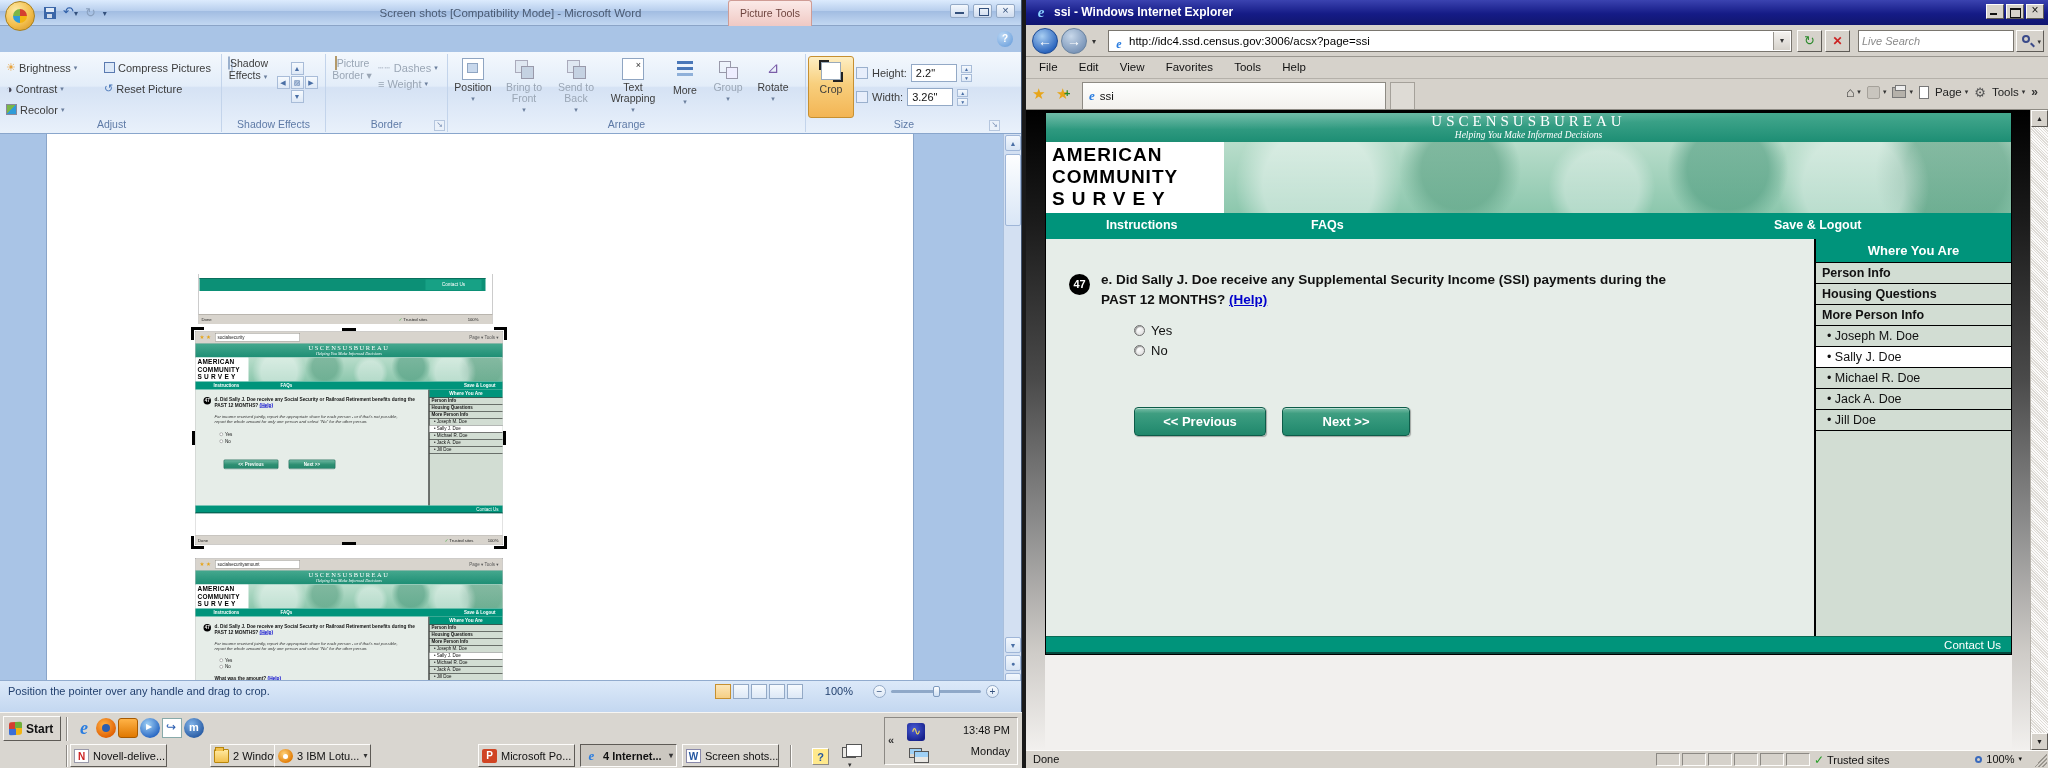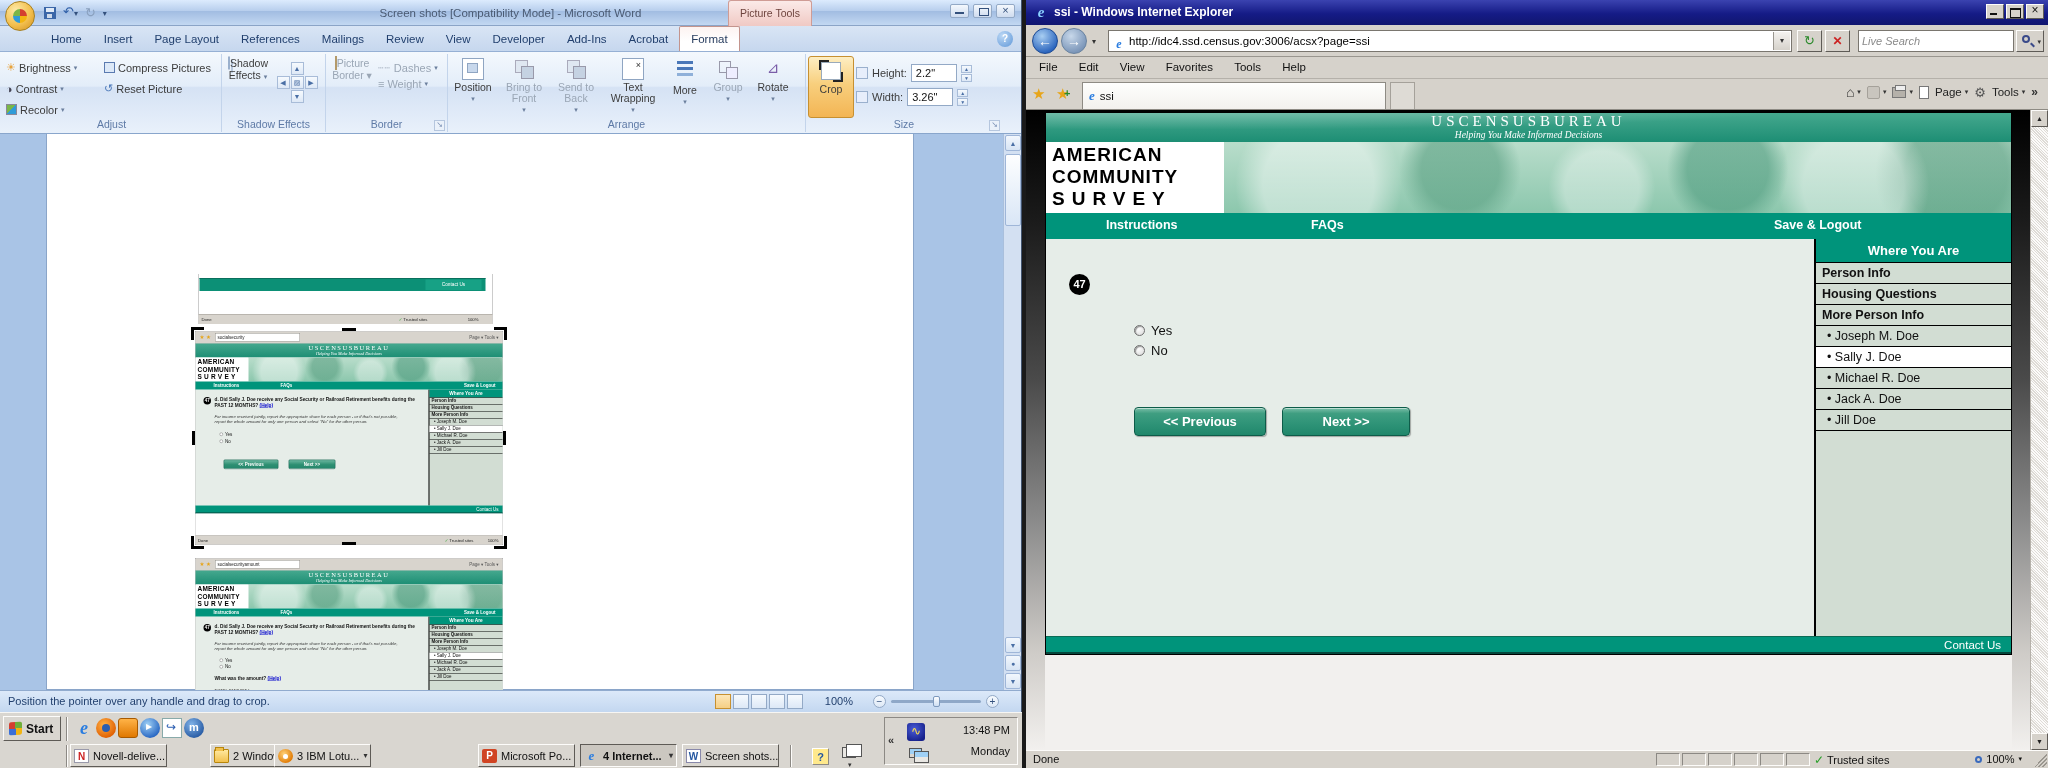--- a/index.html
+++ b/index.html
@@ -105,21 +105,21 @@
   font-size:5px;line-height:6px;text-align:center;color:#4a6fa5;}
 
 .w-doc{position:absolute;left:0;top:134px;right:0;bottom:22px;background:#a9c4e6;}
 .w-page{position:absolute;left:46px;top:0;width:868px;bottom:0;background:#fff;border:1px solid #8aa5c9;border-top:none;}
 .w-scroll{position:absolute;right:0;top:0;width:18px;bottom:0;background:#d3e0f2;border-left:1px solid #a9bfdc;}
 .sc-btn{position:absolute;left:1px;width:16px;height:16px;background:linear-gradient(#f2f7fd,#d7e4f4);
   border:1px solid #9fb6d8;border-radius:2px;font-size:7px;color:#4a6fa5;text-align:center;line-height:15px;}
 .w-thumb{position:absolute;left:1px;top:20px;width:16px;height:72px;background:linear-gradient(#fdfeff,#d9e6f6);
   border:1px solid #9fb6d8;border-radius:2px;}
 
-.w-status{position:absolute;left:0;bottom:0;right:0;height:22px;
+.w-status{position:absolute;left:0;bottom:0;right:0;height:32px;
   background:linear-gradient(#dce9f9,#c3d7f0);border-top:1px solid #91abce;font-size:11px;color:#22406e;}
 .ws-text{position:absolute;left:8px;top:4px;}
 .ws-views{position:absolute;right:218px;top:3px;display:flex;gap:2px;}
 .ws-views span{width:16px;height:15px;border:1px solid #93a9c6;background:linear-gradient(#f6fafe,#dde8f6);}
 .ws-views span.active{background:linear-gradient(#fce6b8,#f6cf85);border-color:#c79030;}
 .ws-zoom{position:absolute;right:168px;top:4px;}
 .ws-slider{position:absolute;right:22px;top:4px;display:flex;align-items:center;gap:5px;}
 .sl-circ{width:13px;height:13px;border-radius:50%;border:1px solid #93a9c6;background:linear-gradient(#f6fafe,#dde8f6);
   text-align:center;line-height:11px;font-size:10px;color:#33507c;}
 .sl-track{width:90px;height:3px;background:#8fa8c8;position:relative;border-radius:2px;}
@@ -398,33 +398,20 @@
         <span class="qat-drop">▾</span>
       </div>
       <div class="w-title-text">Screen shots [Compatibility Mode] - Microsoft Word</div>
       <div class="ctx-group">Picture Tools</div>
       <div class="w-winbtns">
         <span class="wb-min"></span>
         <span class="wb-max"></span>
         <span class="wb-close"></span>
       </div>
     </div>
-    <div class="w-tabs">
-      <span class="w-tab">Home</span>
-      <span class="w-tab">Insert</span>
-      <span class="w-tab">Page Layout</span>
-      <span class="w-tab">References</span>
-      <span class="w-tab">Mailings</span>
-      <span class="w-tab">Review</span>
-      <span class="w-tab">View</span>
-      <span class="w-tab">Developer</span>
-      <span class="w-tab">Add-Ins</span>
-      <span class="w-tab">Acrobat</span>
-      <span class="w-tab active">Format</span>
-    </div>
     <div class="help-btn">?</div>
 
     <div class="w-ribbon">
       <div class="rgroup g-adjust">
         <div class="adj-grid">
           <span class="ritem">
               <span class="ic ic-bright">☀</span>
               <span>Brightness</span>
               <span class="drop">▾</span>
             </span>
@@ -857,20 +844,25 @@
           <div class="acs-photo"></div>
         </div>
         <div class="acs-nav">
           <span class="an-1">Instructions</span>
           <span class="an-2">FAQs</span>
           <span class="an-3">Save &amp; Logout</span>
         </div>
         <div class="acs-row">
           <div class="acs-main">
             <span class="q-badge">47</span>
+            <div class="q-text">
+              <span>e. Did Sally J. Doe receive any Supplemental Security Income (SSI) payments during the</span><br>
+              <span>PAST 12 MONTHS?</span>
+              <span class="q-help">(Help)</span>
+            </div>
             <div class="acs-radio ar-yes">
               <span class="rc"></span>
               <span>Yes</span>
             </div>
             <div class="acs-radio ar-no">
               <span class="rc"></span>
               <span>No</span>
             </div>
             <div class="acs-btn btn-prev">&lt;&lt;   Previous</div>
             <div class="acs-btn btn-next">Next   &gt;&gt;</div>

